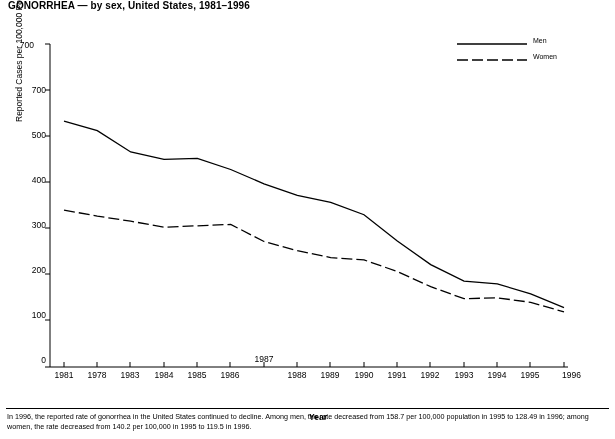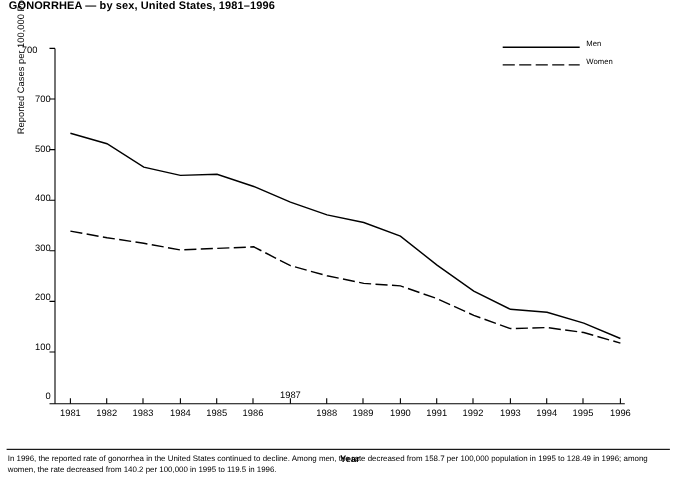--- a/index.html
+++ b/index.html
@@ -113,35 +113,35 @@
   <div class="ytick" style="left:4px; top:18px;">700</div>
   <div class="ytick" style="left:16px; top:63px;">700</div>
   <div class="ytick" style="left:16px; top:108px;">500</div>
   <div class="ytick" style="left:16px; top:153px;">400</div>
   <div class="ytick" style="left:16px; top:198px;">300</div>
   <div class="ytick" style="left:16px; top:243px;">200</div>
   <div class="ytick" style="left:16px; top:288px;">100</div>
   <div class="ytick" style="left:16px; top:333px;">0</div>
 
   <div class="xtick" style="left:47px; top:348px;">1981</div>
-  <div class="xtick" style="left:80px; top:348px;">1982</div>
+  <div class="xtick" style="left:80px; top:348px;">1978</div>
   <div class="xtick" style="left:113px; top:348px;">1983</div>
   <div class="xtick" style="left:147px; top:348px;">1984</div>
   <div class="xtick" style="left:180px; top:348px;">1985</div>
   <div class="xtick" style="left:213px; top:348px;">1986</div>
   <div class="xtick" style="left:247px; top:332px;">1987</div>
   <div class="xtick" style="left:280px; top:348px;">1988</div>
   <div class="xtick" style="left:313px; top:348px;text-align:center;">1989</div>
   <div class="xtick" style="left:347px; top:348px;">1990</div>
   <div class="xtick" style="left:380px; top:348px;">1991</div>
   <div class="xtick" style="left:413px; top:348px;">1992</div>
   <div class="xtick" style="left:447px; top:348px;">1993</div>
   <div class="xtick" style="left:480px; top:348px;">1994</div>
   <div class="xtick" style="left:513px; top:348px;">1995</div>
-  <div class="xtick" style="left:547px; top:348px;">1996</div>
+  <div class="xtick" style="left:547px; top:348px;text-align:right;">1996</div>
 
   <div id="xlabel">Year</div>
 
   <svg id="plot-svg" width="615" height="380">
     <g>
       <line x1="50" y1="22" x2="50" y2="345" stroke="#000" stroke-width="1"></line>
       <line x1="50" y1="345" x2="568" y2="345" stroke="#000" stroke-width="1"></line>
       <g stroke="#000" stroke-width="1">
         <line x1="45" y1="22" x2="50" y2="22"></line>
         <line x1="45" y1="68" x2="50" y2="68"></line>

